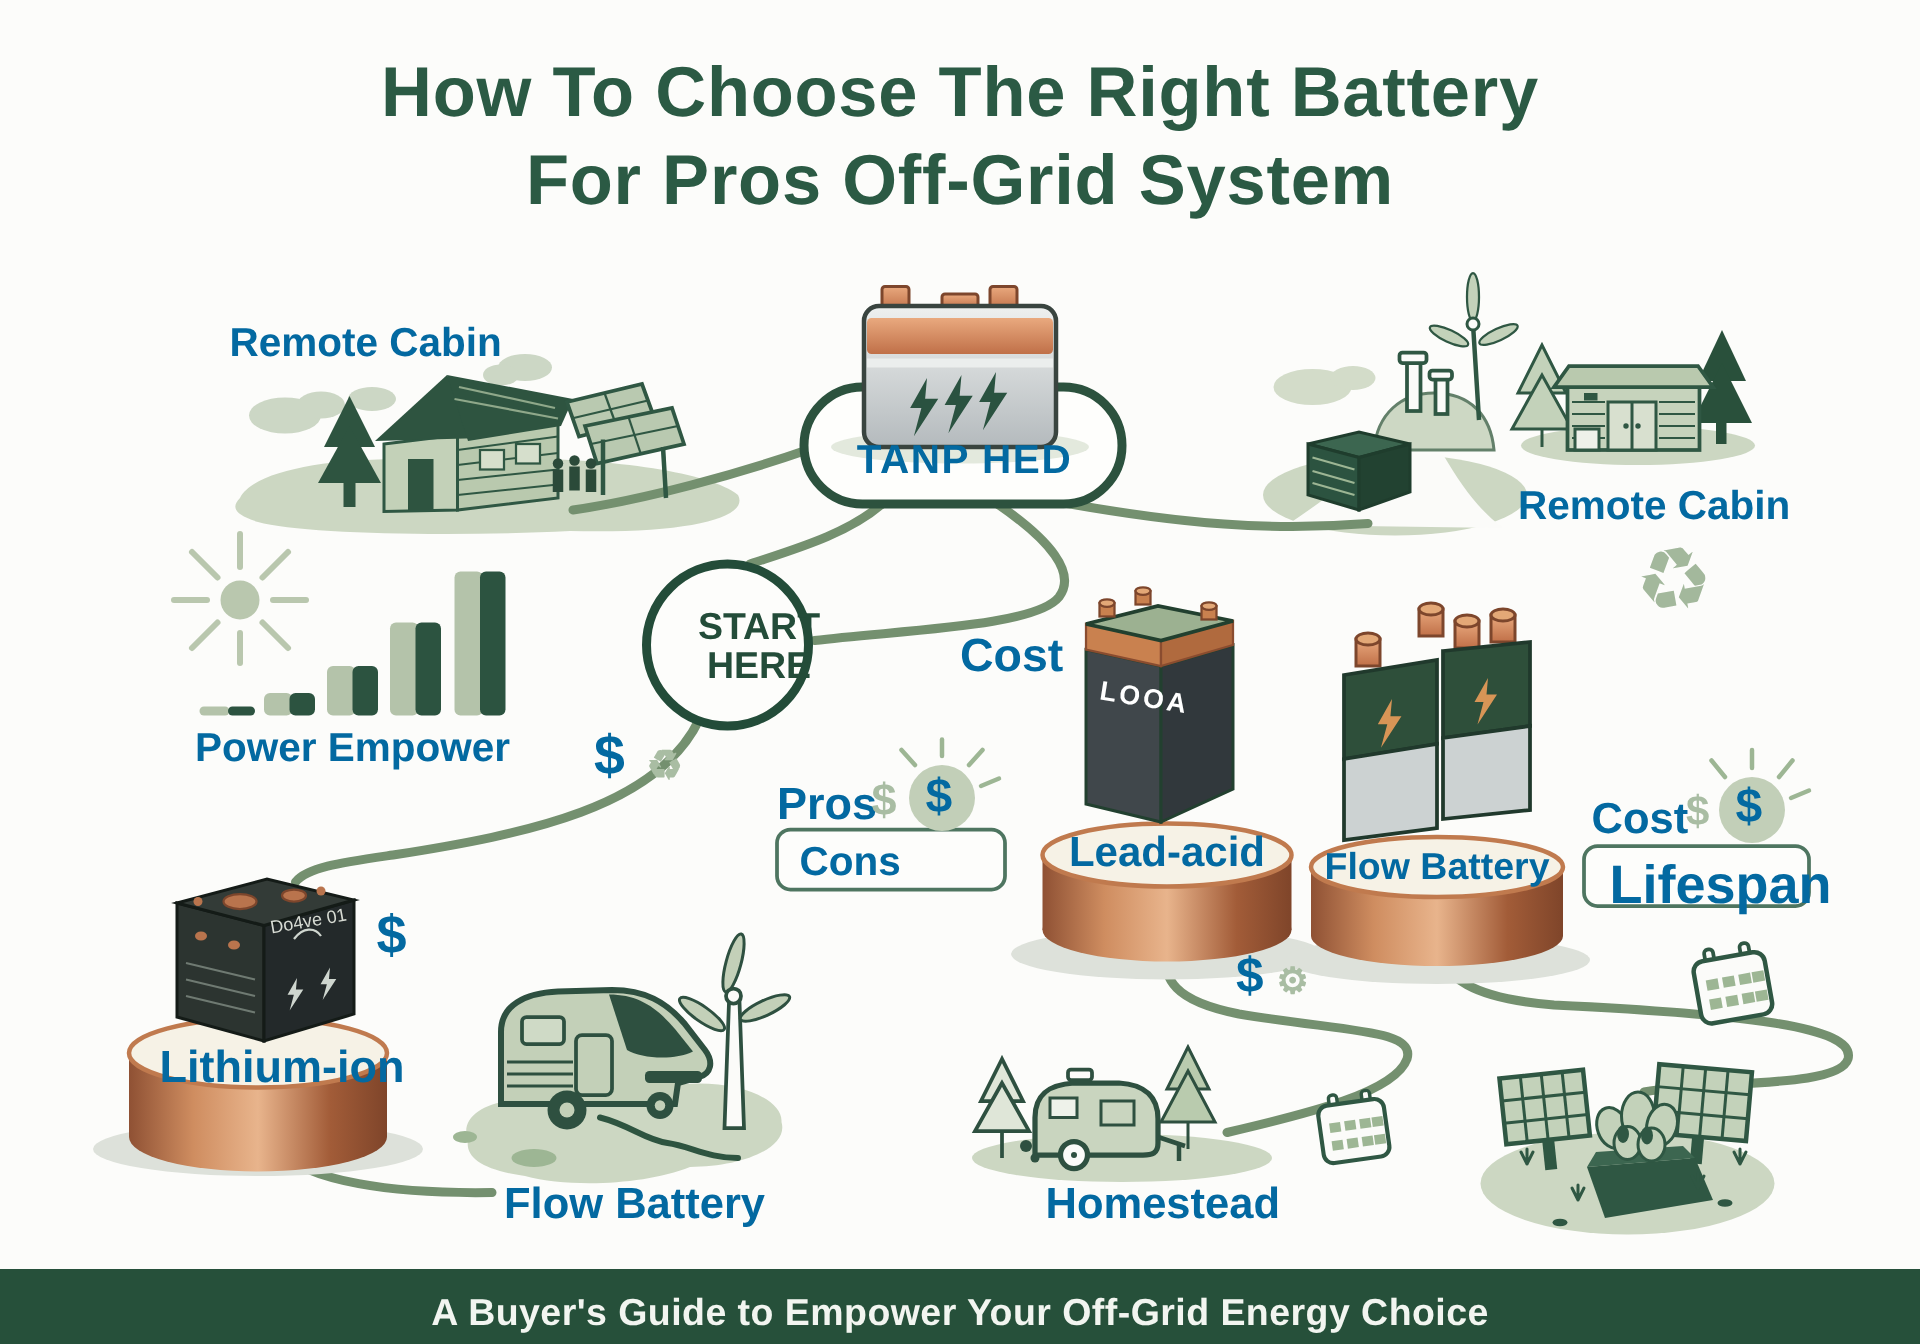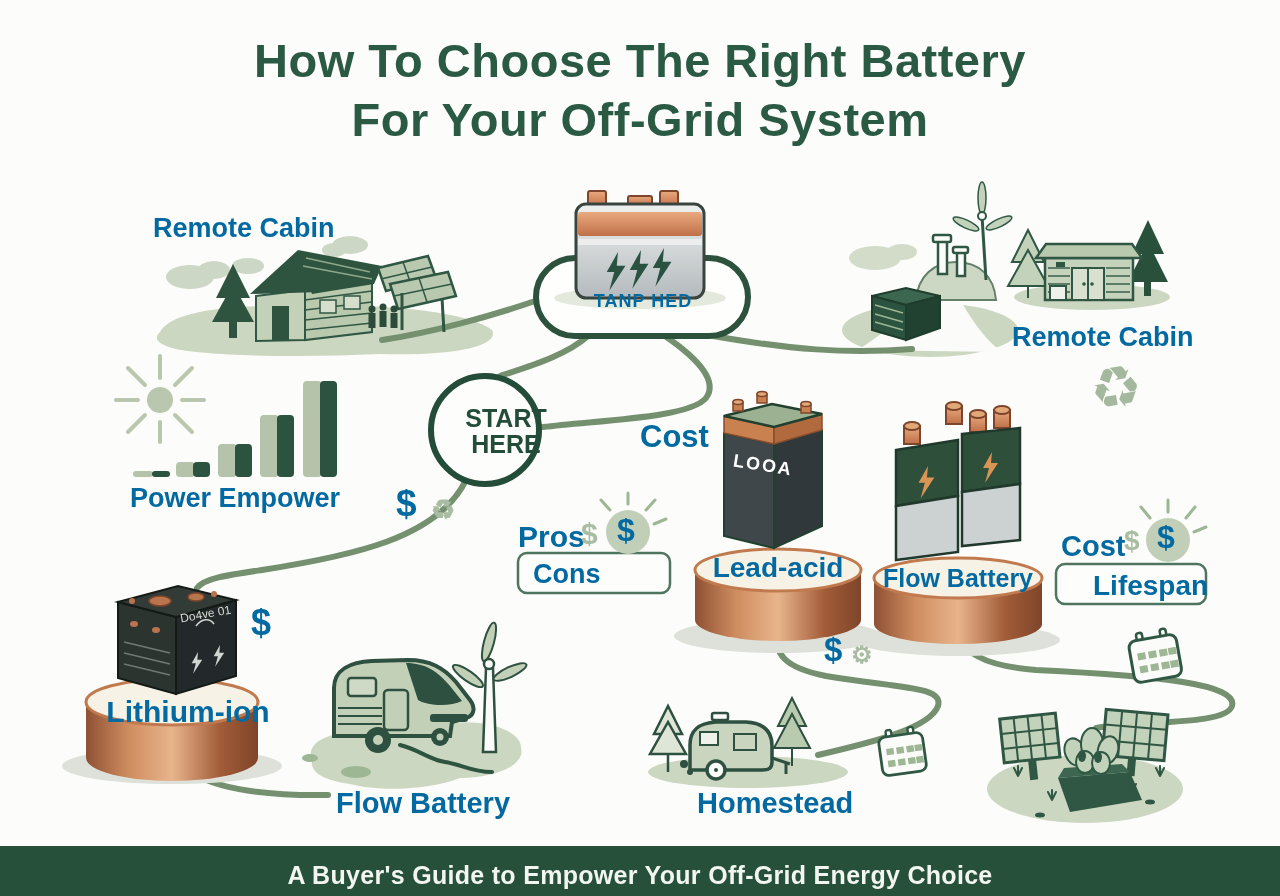--- a/index.html
+++ b/index.html
@@ -436,46 +436,46 @@
     <ellipse cx="1040" cy="815" rx="5" ry="2.5" fill="#2f5743"></ellipse>
     <ellipse cx="1150" cy="802" rx="5" ry="2.5" fill="#2f5743"></ellipse>
   </g>
 
   <use href="#cal" transform="translate(1128,642) rotate(-10)"></use>
   <use href="#cal" transform="translate(878,738) rotate(-8) scale(0.92)"></use>
 </svg>
 
 <div class="title">
   <div>How To Choose The Right Battery</div>
-  <div>For Your Off-Grid System</div>
+  <div>For Pros Off-Grid System</div>
 </div>
 
 <div class="lbl" style="left:153px;top:214px;font-size:27px;">Remote Cabin</div>
 <div class="lbl ctr" style="left:1012px;top:323px;width:170px;font-size:27px;">Remote Cabin</div>
 <div class="lbl ctr" style="left:127px;top:484px;width:216px;font-size:27px;">Power Empower</div>
-<div class="lbl ctr" style="left:555px;top:292px;width:176px;font-size:18px;letter-spacing:1px;">TANP HED</div>
+<div class="lbl ctr" style="left:555px;top:292px;width:176px;font-size:27px;letter-spacing:1px;">TANP HED</div>
 
 <div class="lbl ctr" style="left:430px;top:405px;width:110px;font-size:25px;color:#234c39;margin-left:21px;">
   <div>START</div>
   <div>HERE</div>
 </div>
 
 <div class="lbl" style="left:640px;top:421px;font-size:31px;">Cost</div>
 <div class="lbl" style="left:518px;top:521px;font-size:30px;">Pros</div>
 <div class="lbl sage" style="left:581px;top:518px;font-size:30px;">$</div>
 <div class="lbl" style="left:617px;top:514px;font-size:32px;">$</div>
 <div class="lbl" style="left:533px;top:560px;font-size:27px;">Cons</div>
 
 <div class="lbl ctr" style="left:700px;top:553px;width:156px;font-size:28px;">Lead-acid</div>
 <div class="lbl ctr" style="left:874px;top:565px;width:168px;font-size:25px;">Flow Battery</div>
 
 <div class="lbl" style="left:1061px;top:531px;font-size:29px;">Cost</div>
 <div class="lbl sage" style="left:1124px;top:526px;font-size:28px;">$</div>
 <div class="lbl" style="left:1157px;top:521px;font-size:32px;">$</div>
-<div class="lbl" style="left:1073px;top:571px;font-size:28px;margin-left:20px;">Lifespan</div>
+<div class="lbl" style="left:1073px;top:571px;font-size:36px;">Lifespan</div>
 
 <div class="lbl" style="left:396px;top:485px;font-size:37px;">$</div>
 <div class="lbl sage" style="left:431px;top:496px;font-size:27px;">♻</div>
 <div class="lbl" style="left:251px;top:604px;font-size:36px;">$</div>
 <div class="lbl" style="left:824px;top:633px;font-size:33px;">$</div>
 <div class="lbl sage" style="left:851px;top:642px;font-size:24px;">⚙</div>
 <div class="lbl" style="left:1090px;top:358px;font-size:58px;color:#a3b89c;transform:rotate(-10deg);font-weight:400;">♻</div>
 
 <div class="lbl ctr" style="left:88px;top:696px;width:168px;font-size:30px;margin-left:16px;">Lithium-ion</div>
 <div class="lbl ctr" style="left:330px;top:788px;width:186px;font-size:29px;">Flow Battery</div>

